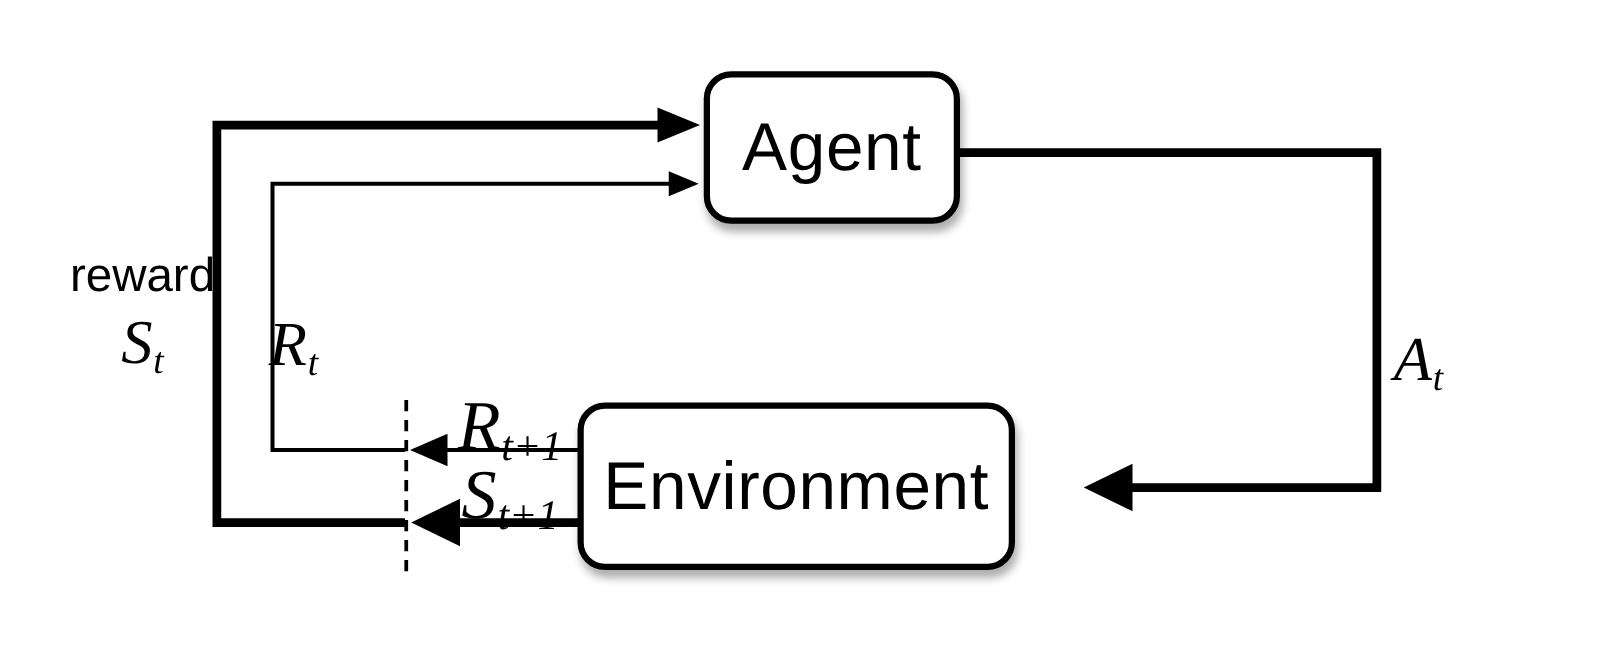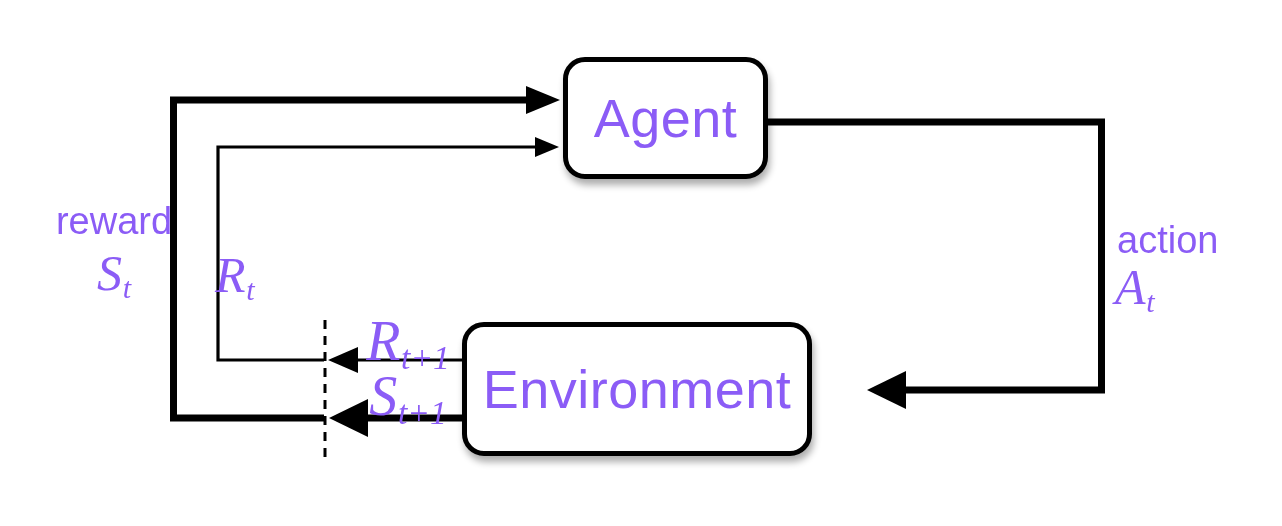--- a/index.html
+++ b/index.html
@@ -2,21 +2,21 @@
 <html><head>
 <meta charset="utf-8">
 <style>
   html, body { margin: 0; padding: 0; background: #ffffff; }
   .canvas {
     position: relative;
     width: 1282px;
     height: 526px;
     background: #ffffff;
     font-family: "Liberation Sans", sans-serif;
-    color: #8b5cf6;
+    color: #000000;
     overflow: hidden;
   }
   svg.wires {
     position: absolute;
     left: 0; top: 0;
     width: 1282px; height: 526px;
   }
   .node {
     position: absolute;
     background: #ffffff;
@@ -90,19 +90,18 @@
   </div>
   <div class="node node-env">
     <span>Environment</span>
   </div>
 
   <div class="word-label centered" style="left:55px; top:202px; width:118px;">reward</div>
   <div class="math-label math-lg centered" style="left:55px; top:248px; width:118px;"><span>S</span><sub>t</sub></div>
 
   <div class="math-label math-lg" style="left:215px; top:250px;"><span>R</span><sub>t</sub></div>
 
-  <div class="word-label" style="left:1117px; top:221px;">action</div>
   <div class="math-label math-lg" style="left:1115px; top:262px;"><span>A</span><sub>t</sub></div>
 
   <div class="math-label math-md centered" style="left:350px; top:313px; width:116px;"><span>R</span><sub>t+1</sub></div>
   <div class="math-label math-md centered" style="left:350px; top:368px; width:116px;text-align:center;"><span>S</span><sub>t+1</sub></div>
 
 </div>
 
 </body></html>

